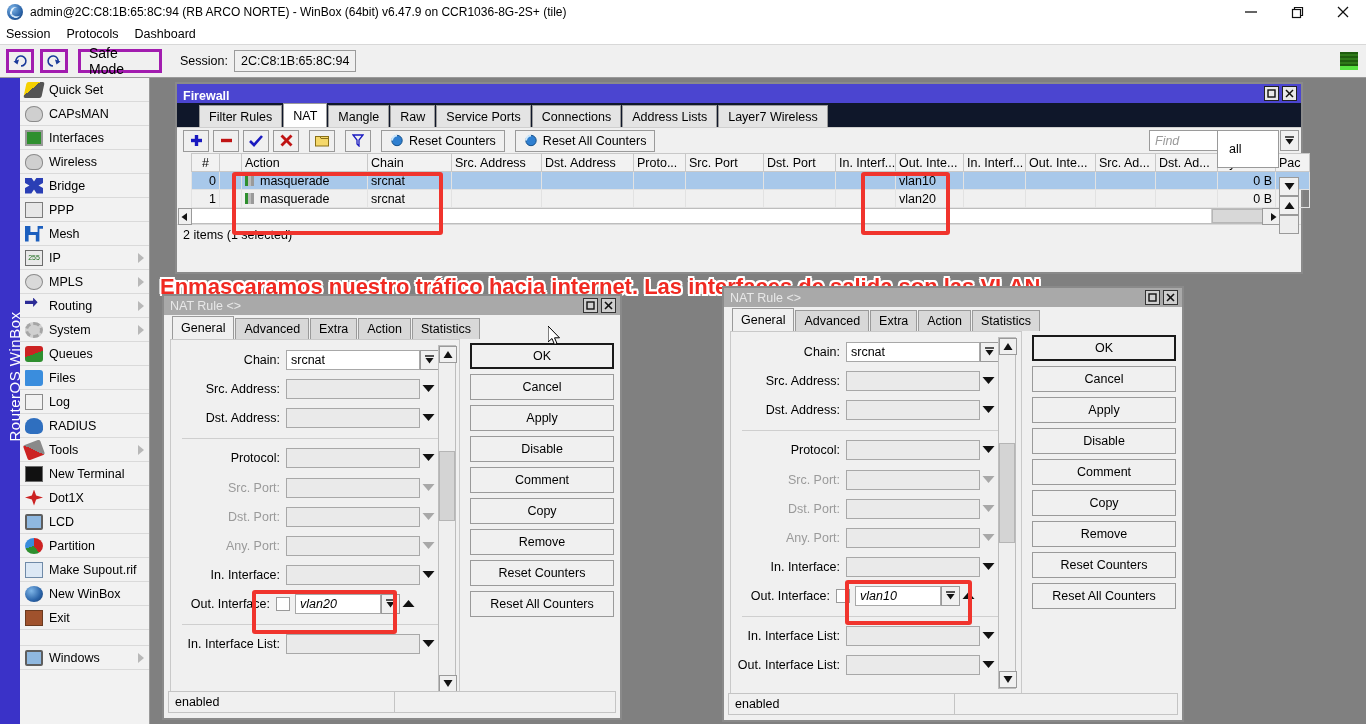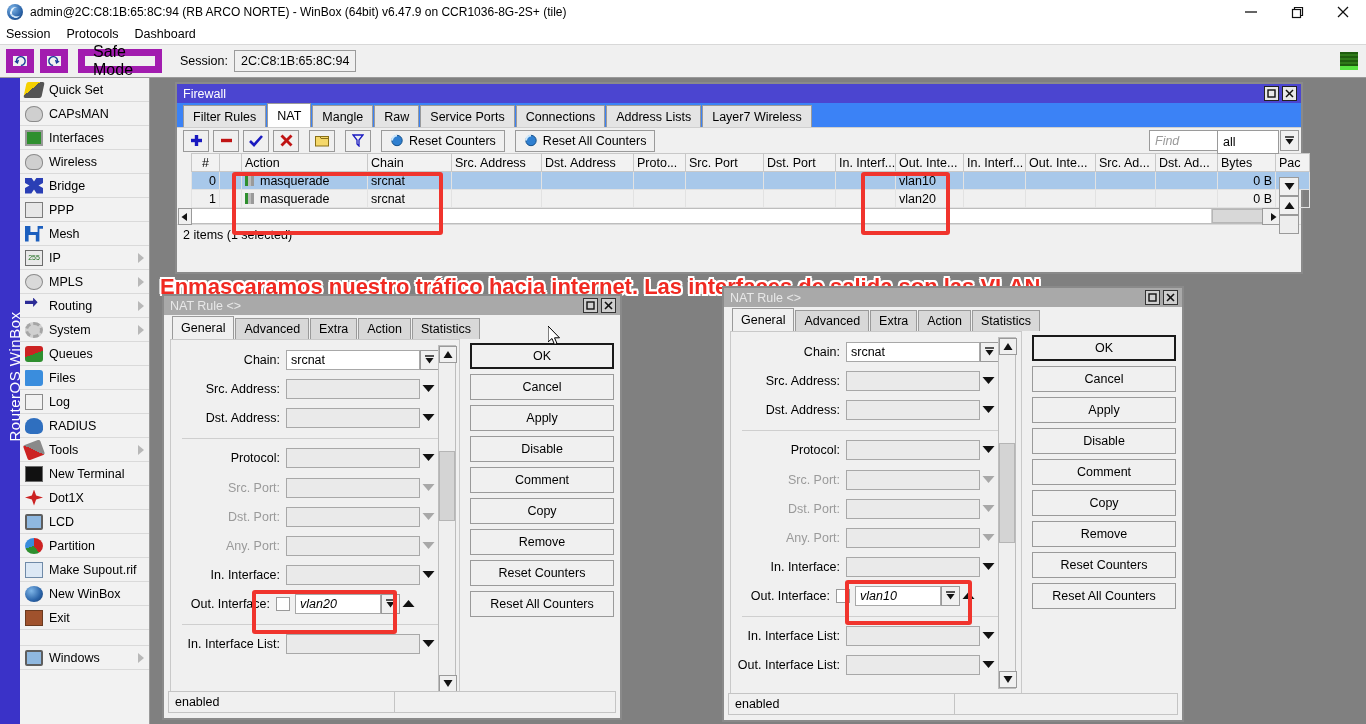--- a/index.html
+++ b/index.html
@@ -45,23 +45,23 @@
   }
   .menubar span { margin-right: 16px; font-size: 12.5px; }
 
   
   .toolbar {
     position: absolute; left: 0; top: 44px; width: 1366px; height: 34px;
     background: #f0f0f0; border-top: 1px solid #d8d8d8; border-bottom: 1px solid #9a9a9a;
     display: flex; align-items: center;
   }
   .tb-btn {
-    height: 24px; border: 7px solid #a21caf; background: #f0f0f0;
+    height: 24px; border: 3px solid #a21caf; background: #f0f0f0;
     display: flex; align-items: center; justify-content: center;
-    font-size: 16px; padding: 0 8px; margin-left: 6px;
+    font-size: 14px; padding: 0 8px; margin-left: 6px;
   }
   .tb-arrow { width: 28px; padding: 0; }
   .tb-arrow svg { display:block; }
   .tb-label { margin-left: 18px; font-size: 12.5px; }
   .tb-session {
     height: 22px; border: 1px solid #9a9a9a; background: #f0f0f0;
     display:flex;align-items:center; padding: 0 6px; margin-left: 6px; font-size: 12.5px;
   }
   .tb-indicator {
     position: absolute; right: 8px; top: 7px; width: 18px; height: 18px;
@@ -126,40 +126,40 @@
   .ic-newwb{border-radius:50%;background:radial-gradient(circle at 35% 30%,#7fb6e8 0%,#2a63a8 60%,#143a6b 100%);}
   .ic-exit{background:#a0522d;border:1px solid #6b3a1f;}
   .ic-windows{background:#8fb8e0;border:2px solid #5e5e5e;border-radius:2px;}
 
   
   .fw {
     position: absolute; left: 175px; top: 82px; width: 1128px; height: 192px;
     background: #f0f0f0; border: 2px solid #8a8a8a;
   }
   .fw-title {
-    height: 19px; background: #4b45d0; color: #fff; display:flex;align-items:center;
-    padding-left: 6px; font-size: 12.5px; position: relative;
+    height: 19px; background: #4b45d0; color: #fff; display:flex;align-items:flex-end;
+    padding-left: 6px; font-size: 12.5px; position: relative; font-weight: bold;
   }
   .fw-title .tbtn {
     position: absolute; top: 2px; width: 15px; height: 15px;
     border: 1px solid #222; background: #e8e8e8; display:flex;align-items:center;justify-content:center;
   }
   .fw-title .tbtn.max { right: 22px; }
   .fw-title .tbtn.close { right: 4px; }
-  .fw-tabs { display:flex; height: 24px; background:#3b82f6; padding-left:6px; padding-top:2px; }
+  .fw-tabs { display:flex; height: 24px; background:#0f172a; padding-left:22px; padding-top:2px; }
   .fw-tab {
     border: 1px solid #9a9a9a; border-bottom: none; background:#e4e4e4;
     padding: 0 9px; display:flex;align-items:center; font-size:12.5px; margin-right: 1px; height: 22px;
   }
   .fw-tab.active { background:#ffffff; height: 24px; margin-top:-2px; }
   .fw-toolbar { height: 26px; display:flex; align-items:center; padding-left:6px; gap:4px; position:relative; border-top:1px solid #cfcfcf; }
   .fwb { width: 26px; height: 22px; border:1px solid #9a9a9a; background:#f0f0f0; display:flex;align-items:center;justify-content:center; }
   .fwb.wide { width: auto; padding: 0 8px; gap:5px; }
   .find-box { position:absolute; right: 72px; top: 2px; width: 80px; height: 21px; border:1px solid #9a9a9a; background:#fff; color:#9b9b9b; font-style:italic; display:flex;align-items:center;padding-left:5px; }
-  .all-box { position:absolute; right: 22px; top: 2px; width: 62px; height: 24px; border:1px solid #9a9a9a; background:#fff; display:flex;align-items:center;padding-left:5px; }
+  .all-box { position:absolute; right: 22px; top: 2px; width: 62px; height: 38px; border:1px solid #9a9a9a; background:#fff; display:flex;align-items:center;padding-left:11px; }
   .all-arrow { position:absolute; right: 2px; top: 2px; width: 19px; height: 21px; border:1px solid #9a9a9a; background:#f0f0f0; display:flex;align-items:center;justify-content:center;}
 
   table.fwlist { border-collapse: collapse; width: 1094px; margin-left: 14px; table-layout: fixed; }
   table.fwlist th {
     background:#f2f2f2; border:1px solid #c8c8c8; font-weight: normal; font-size:12.5px;
     text-align:left; padding: 1px 3px; height: 18px; white-space: nowrap; overflow: hidden;
   }
   table.fwlist td {
     border:1px solid #e2e2e2; font-size:12.5px; padding: 0 3px; height: 18px;
     white-space: nowrap; overflow:hidden;

